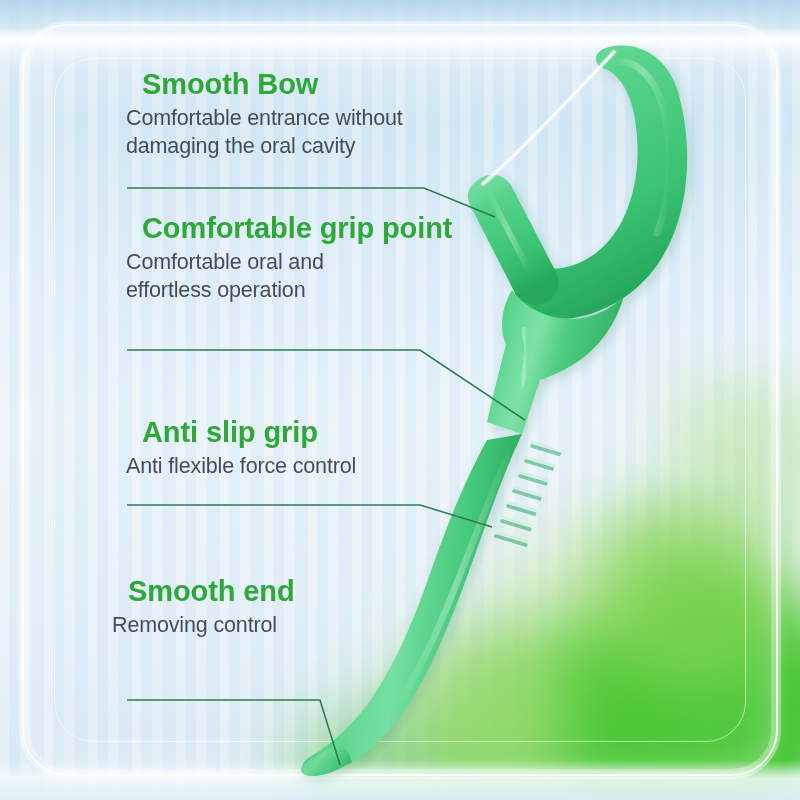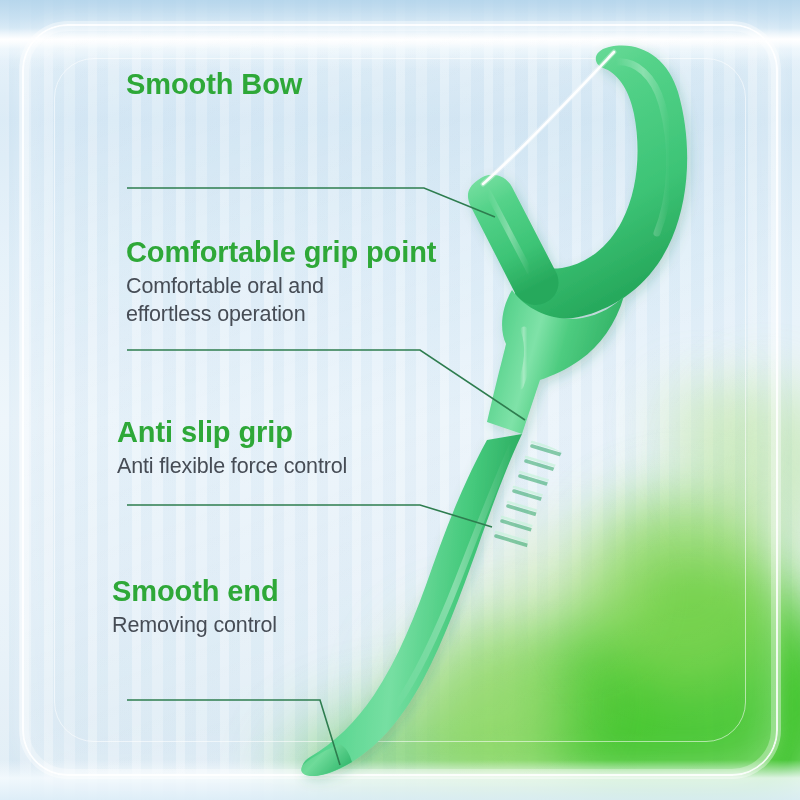--- a/index.html
+++ b/index.html
@@ -74,31 +74,31 @@
 
   
   #product { position:absolute; left:0; top:0; width:800px; height:800px; }
 
   
   #leaders { position:absolute; left:0; top:0; width:800px; height:800px; }
 
   .feature { position:absolute; }
   .feature h2 {
     font-size:29px; font-weight:700; line-height:1.12;
-    color:#2EA838; letter-spacing:-.1px; white-space:nowrap;
+    color:#2EA838; letter-spacing:-.1px; white-space:nowrap;margin-left:16px;
   }
   .feature p {
     font-size:21.5px; font-weight:400; line-height:1.28;
     color:#464c55; letter-spacing:-.15px; margin-top:5px;
   }
   .feature p span { display:block; white-space:nowrap; }
 
   #f1 { left:126px; top:68px; }
-  #f2 { left:126px; top:236px; }
-  #f3 { left:117px; top:416px; }
+  #f2 { left:126px; top:212px; }
+  #f3 { left:126px; top:416px; }
   #f4 { left:112px; top:575px; }
 </style>
 </head>
 <body>
 
 <div id="scene">
 
   <div class="bg-sky"></div>
   <div class="bg-stripes"></div>
   <div class="bg-hband"></div>
@@ -250,20 +250,24 @@
     <g fill="none" stroke="#2E7D4F" stroke-width="1.6">
       <path d="M 127 188 L 424 188 L 495 217"></path>
       <path d="M 127 350 L 420 350 L 525 420"></path>
       <path d="M 127 505 L 420 505 L 492 527"></path>
       <path d="M 127 700 L 320 700 L 340 765"></path>
     </g>
   </svg>
 
   <div class="feature" id="f1">
     <h2>Smooth Bow</h2>
+    <p>
+      <span>Comfortable entrance without</span>
+      <span>damaging the oral cavity</span>
+    </p>
   </div>
 
   <div class="feature" id="f2">
     <h2>Comfortable grip point</h2>
     <p>
       <span>Comfortable oral and</span>
       <span>effortless operation</span>
     </p>
   </div>
 

